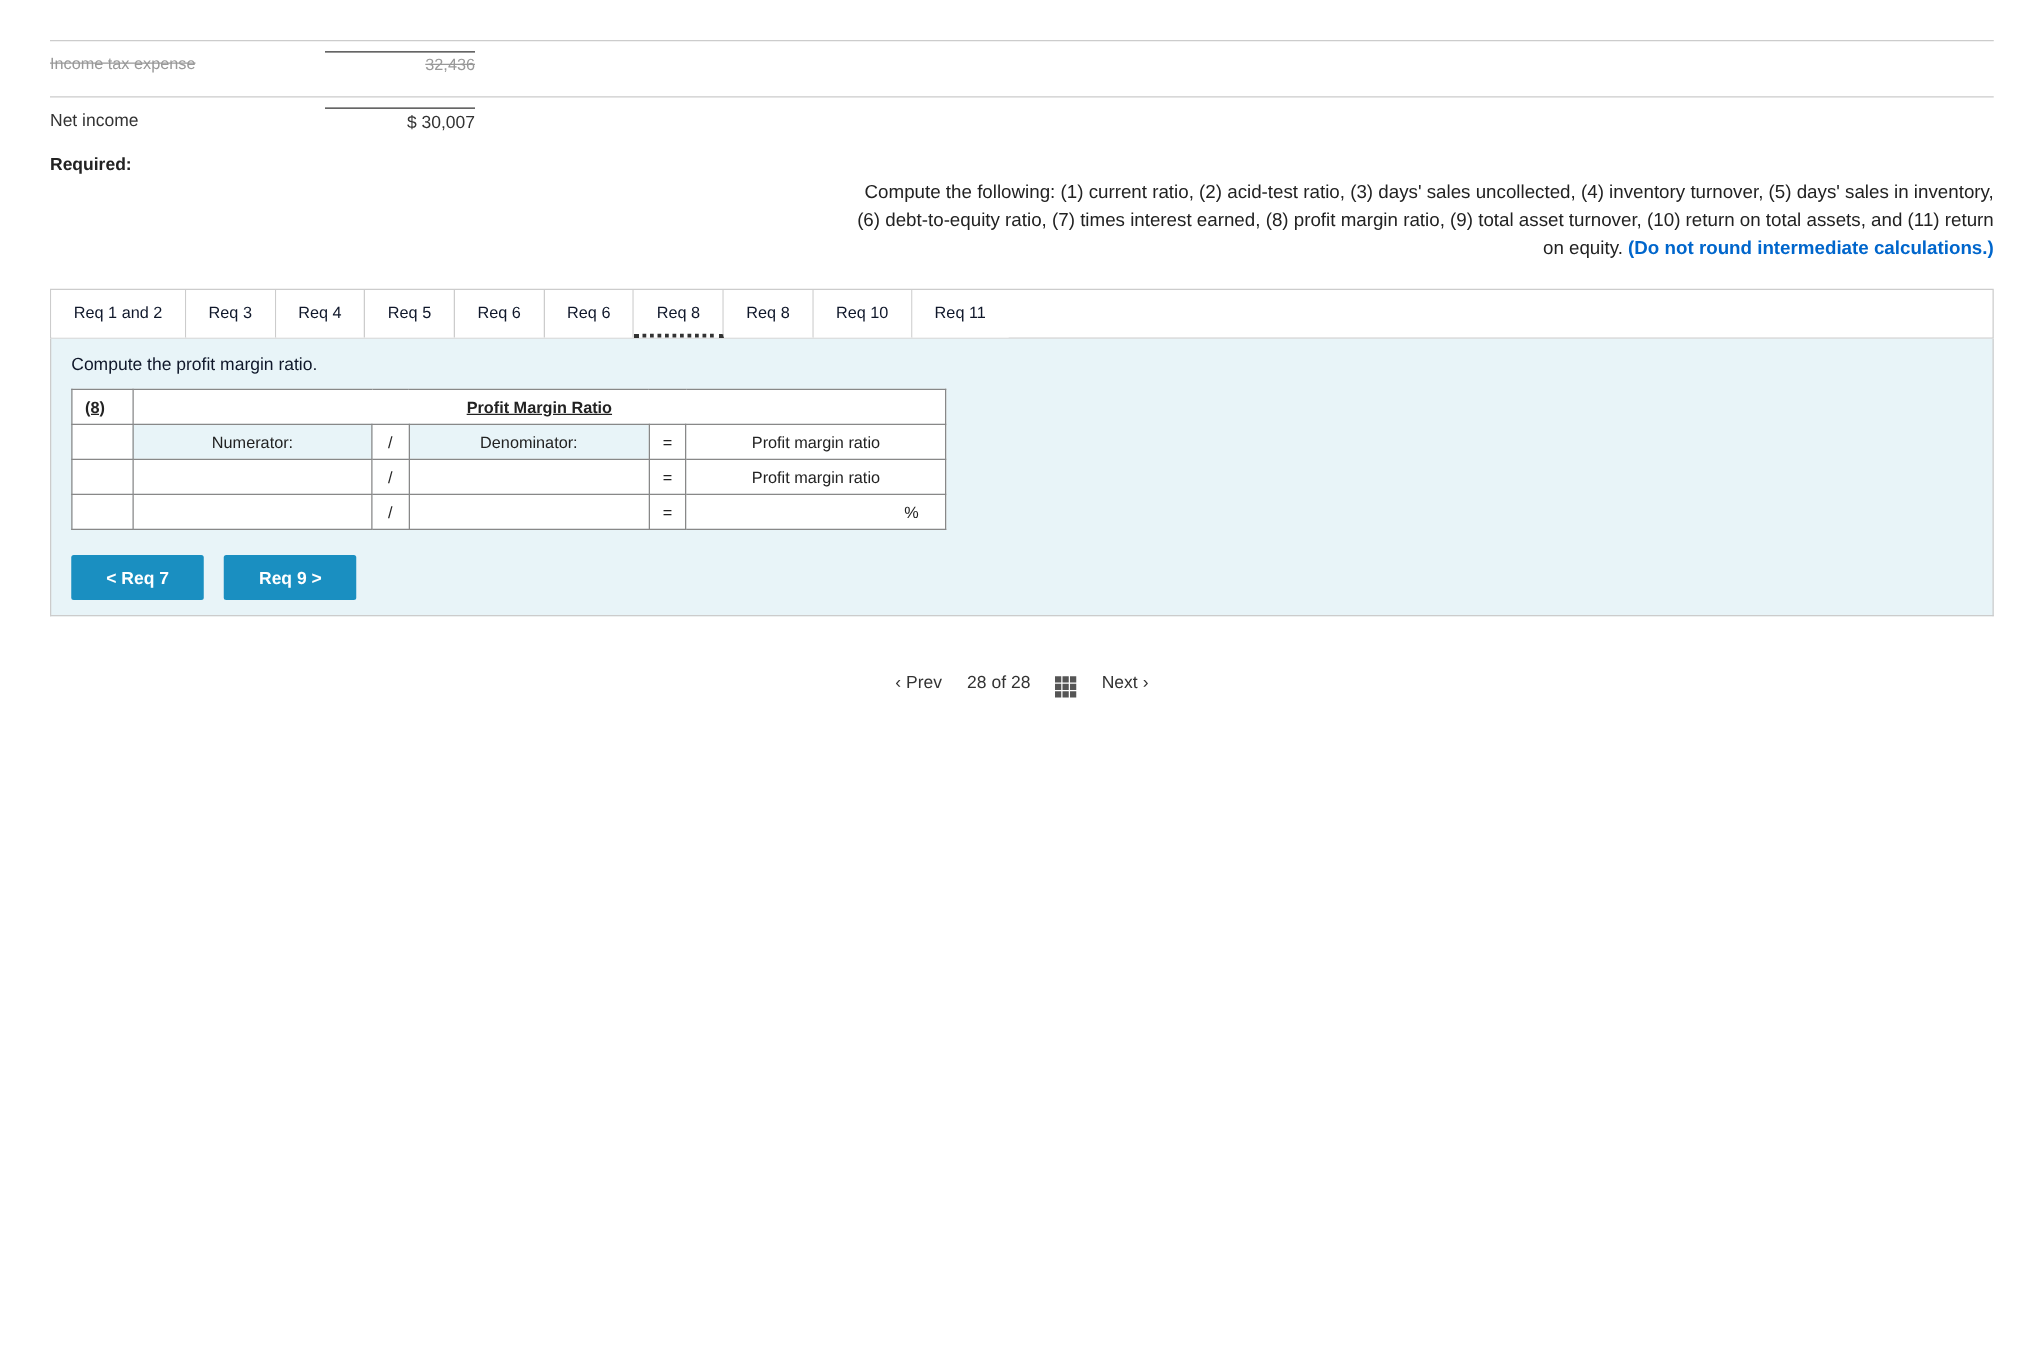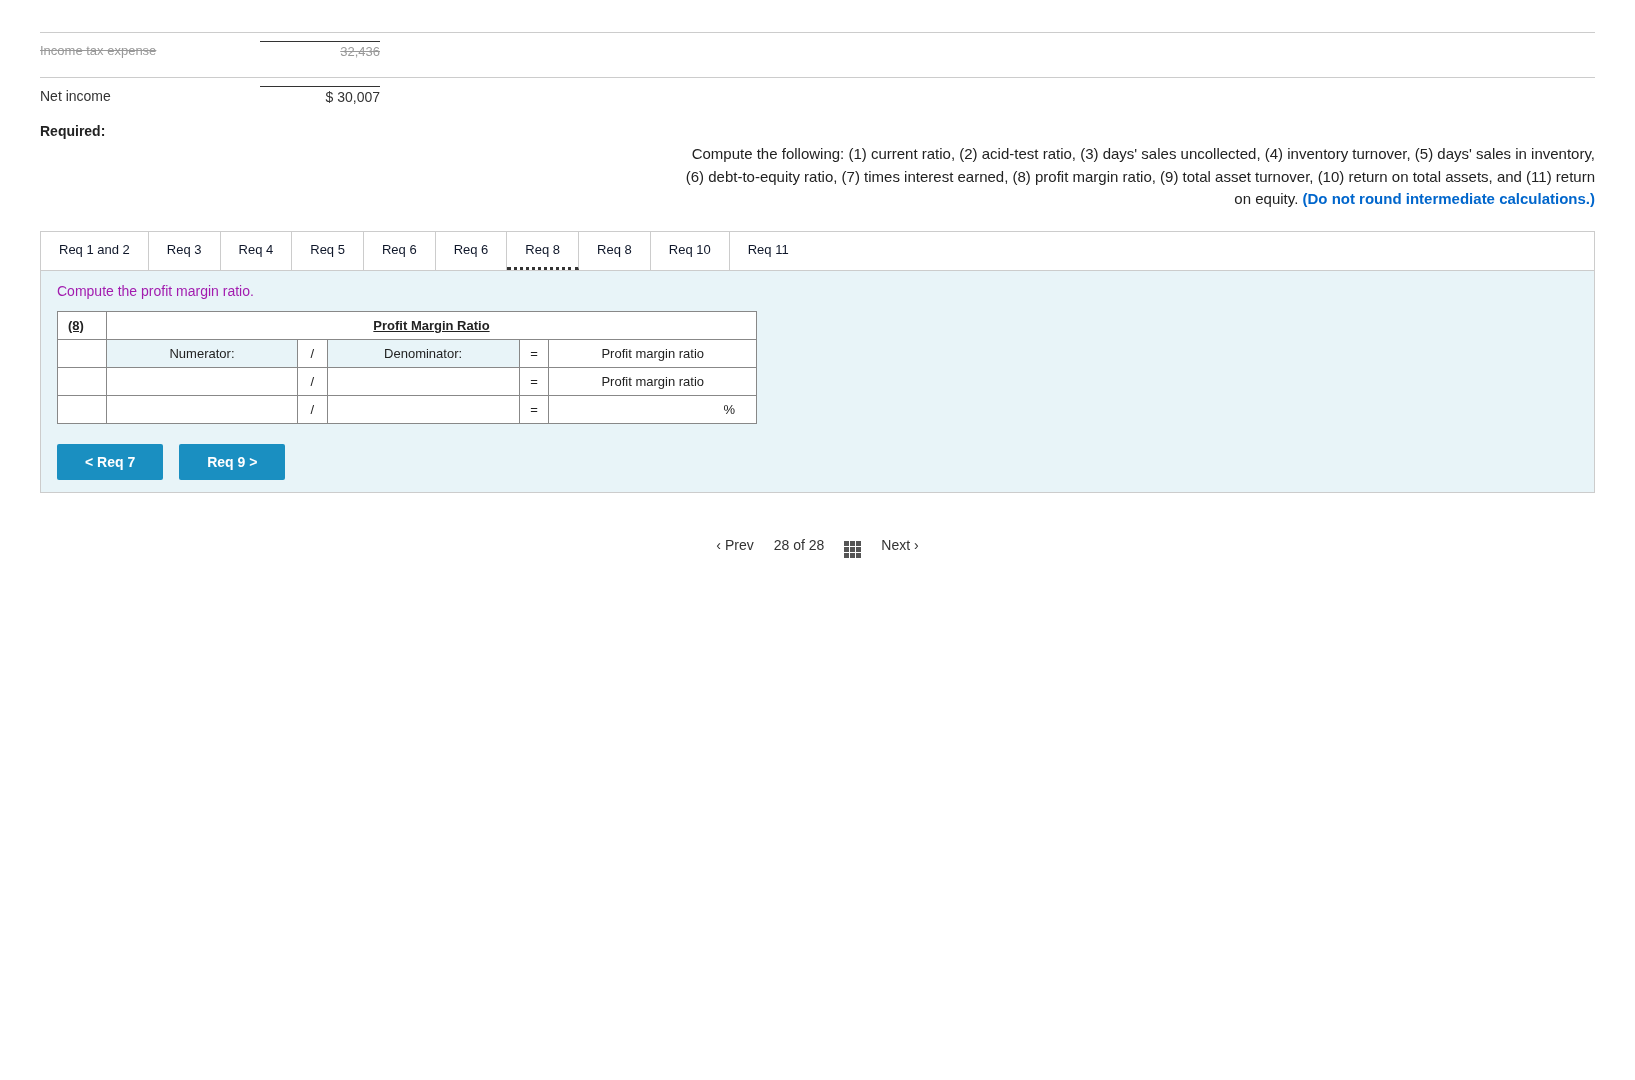--- a/index.html
+++ b/index.html
@@ -99,21 +99,21 @@
 
     .tab-content-area {
       border: 1px solid #ccc;
       border-top: none;
       padding: 12px 16px;
       background: #e8f4f8;
     }
 
     .tab-instruction {
       font-size: 14px;
-      color: #a21caf;
+      color: #0f172a;
       margin-bottom: 12px;
     }
 
     .ratio-table {
       border-collapse: collapse;
       width: 700px;
     }
 
     .ratio-table td, .ratio-table th {
       border: 1px solid #888;

